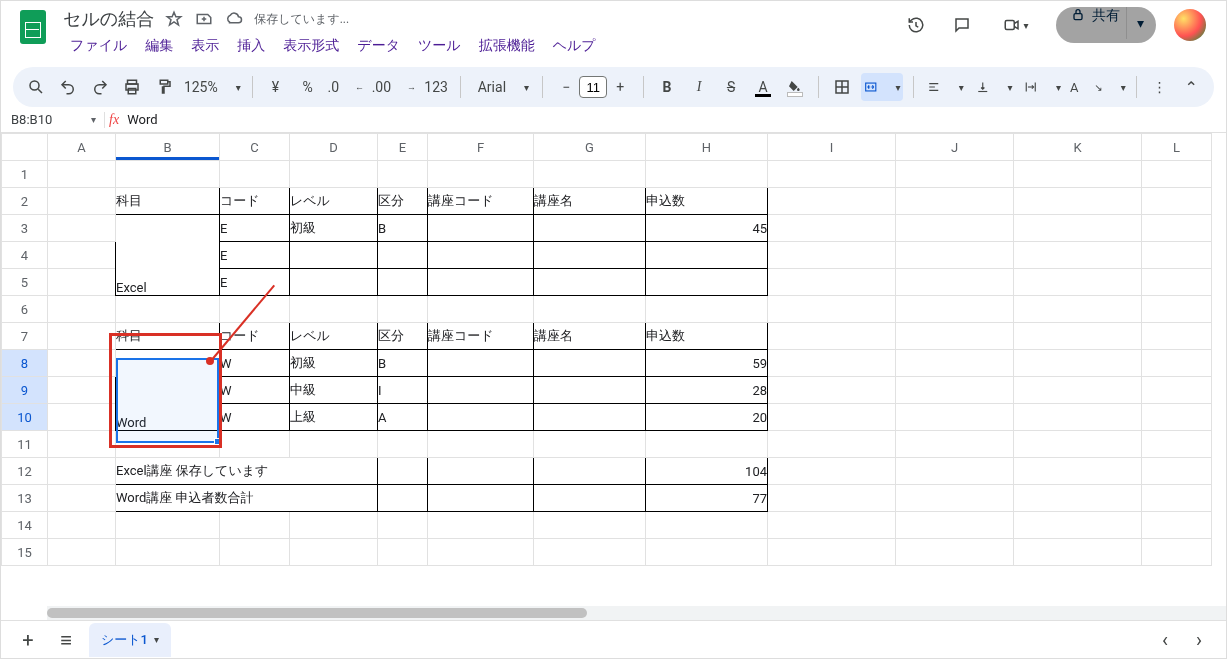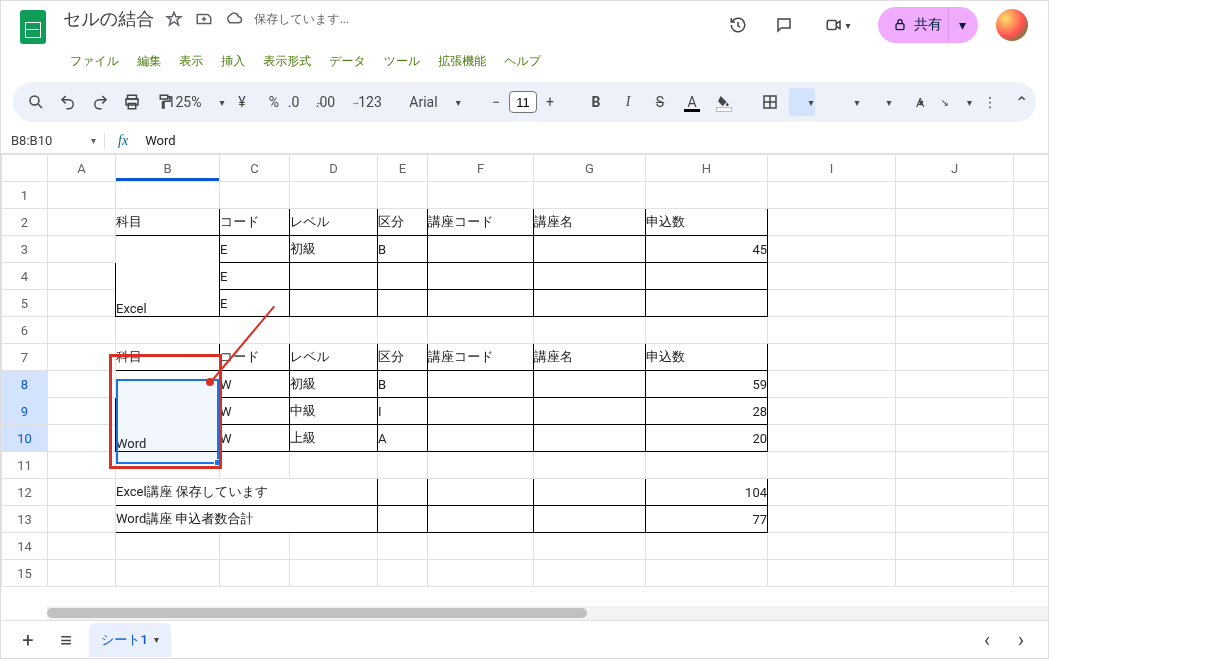--- a/index.html
+++ b/index.html
@@ -1,37 +1,37 @@
 <!DOCTYPE html>
 <html><head>
 <meta charset="utf-8">
 <style>
   * { box-sizing: border-box; }
   html, body { margin:0; padding:0; font-family: "Roboto", Arial, sans-serif; font-size:13px; color:#202124; background:#fff; }
-  .app { width:1049px; height:659px; position:relative; display:flex; flex-direction:column; border:1px solid #ddd; overflow:hidden; }
+  .app { width:1227px; height:659px; position:relative; display:flex; flex-direction:column; border:1px solid #ddd; overflow:hidden; }
 
   
   .titlebar { display:flex; align-items:flex-start; padding:6px 12px 0 12px; gap:10px; }
   .logo { width:40px; height:40px; display:flex; align-items:center; justify-content:center; }
   .logo-box { width:26px; height:34px; background:#0f9d58; border-radius:3px; position:relative; display:flex; align-items:center; justify-content:center; }
   .logo-box::before { content:""; position:absolute; width:14px; height:14px; border:1.5px solid #fff; top:12px; left:5px; }
   .logo-box::after { content:""; position:absolute; width:14px; height:1px; background:#fff; top:19px; left:5px; box-shadow: 7px -7px 0 -0px #fff inset; }
 
   .doc-head { flex:1; }
   .doc-titleline { display:flex; align-items:center; gap:10px; height:24px; }
   .doc-title { font-size:18px; color:#3c4043; }
   .tb-ico { width:20px; height:20px; display:inline-flex; align-items:center; justify-content:center; color:#5f6368; cursor:pointer; }
   .save-status { font-size:12px; color:#5f6368; }
 
   .menubar { display:flex; gap:4px; margin-top:2px; }
-  .menuitem { padding:4px 7px; font-size:12px; color:#4d7c0f; border-radius:4px; cursor:pointer;margin-top:16px; }
+  .menuitem { padding:4px 7px; font-size:14px; color:#4c1d95; border-radius:4px; cursor:pointer; }
 
   .right-tools { display:flex; align-items:center; gap:18px; padding-right:8px; }
   .icon-btn { width:28px; height:28px; border-radius:50%; display:flex; align-items:center; justify-content:center; color:#444746; cursor:pointer; }
-  .share-btn { display:flex; align-items:center; gap:6px; background:#f0abfc; color:#001d35; border-radius:18px; padding:0 2px 0 14px; height:36px; cursor:pointer; font-size:14px; }
+  .share-btn { display:flex; align-items:flex-start; gap:6px; background:#a3a3a3; color:#001d35; border-radius:18px; padding:0 2px 0 14px; height:36px; cursor:pointer; font-size:14px; }
   .share-drop { width:28px; height:32px; display:flex; align-items:center; justify-content:center; border-left:1px solid rgba(0,0,0,.12); }
   .avatar { width:32px; height:32px; border-radius:50%; background: radial-gradient(circle at 30% 30%, #ffe066, #ff5252 55%, #3d8b3d 90%); cursor:pointer; }
 
   
   .toolbar { margin:8px 12px 0 12px; background:#edf2fa; border-radius:24px; height:40px; display:flex; align-items:center; padding:0 10px; gap:6px; }
   .tbtn { min-width:26px; height:28px; border-radius:4px; display:flex; align-items:center; justify-content:center; color:#444746; font-size:14px; cursor:pointer; padding:0 3px;gap:16px; }
   .tsep { width:1px; height:22px; background:#c7c7c7; margin:0 4px; }
   .tbtn.active { background:#d3e3fd; }
   .zoom { font-size:14px; padding:0 4px; }
   .font-name { font-size:14px; padding:0 6px 0 10px; min-width:60px; }
@@ -41,24 +41,24 @@
   .tbtn.italic { font-style:italic; font-family:serif; }
   .tbtn.strike { text-decoration:line-through; }
   .color-underline { position:relative; }
   .color-underline::after { content:""; position:absolute; bottom:4px; left:5px; right:5px; height:3px; background:#000; }
   .fillbtn { position:relative; }
   .fillbtn::after { content:""; position:absolute; bottom:4px; left:5px; right:5px; height:3px; background:#fff; border:1px solid #bbb; }
   .caret { font-size:10px; color:#444746; margin-left:2px; }
   .collapse-caret { margin-left:auto; font-size:16px; color:#444746; cursor:pointer; padding:0 6px; }
 
   
-  .formula-row { display:flex; align-items:center; height:26px; border-bottom:1px solid #e0e0e0; padding-left:10px; margin-top:6px; }
+  .formula-row { display:flex; align-items:center; height:26px; border-bottom:1px solid #e0e0e0; padding-left:10px; }
   .namebox { width:72px; font-size:13px; color:#3c4043; }
   .nb-caret { font-size:10px; color:#5f6368; padding:0 8px; cursor:pointer; }
-  .fx { font-style:italic; font-family:serif; color:#0369a1; padding:0 13px; font-size:14px; border-left:1px solid #e0e0e0; }
+  .fx { font-style:italic; font-family:serif; color:#ef4444; padding:0 4px; font-size:14px; border-left:1px solid #e0e0e0; }
   .formula-input { flex:1; font-size:13px; padding-left:4px; }
 
   
   .grid-wrap { flex:1; position:relative; overflow:hidden; }
   table.sheet { border-collapse:collapse; table-layout:fixed; width:1210px; }
   table.sheet th, table.sheet td { border:1px solid #e1e1e1; height:27px; font-size:13px; padding:0; background:#fff; }
   table.sheet th { background:#fff; color:#5f6368; font-weight:400; text-align:center; position:relative; }
   .corner { width:46px; background:#fff; }
   .rowhdr { width:46px; text-align:center; color:#5f6368; background:#fff; }
   .rowhdr.sel { background:#d3e3fd; color:#0b57d0; }

